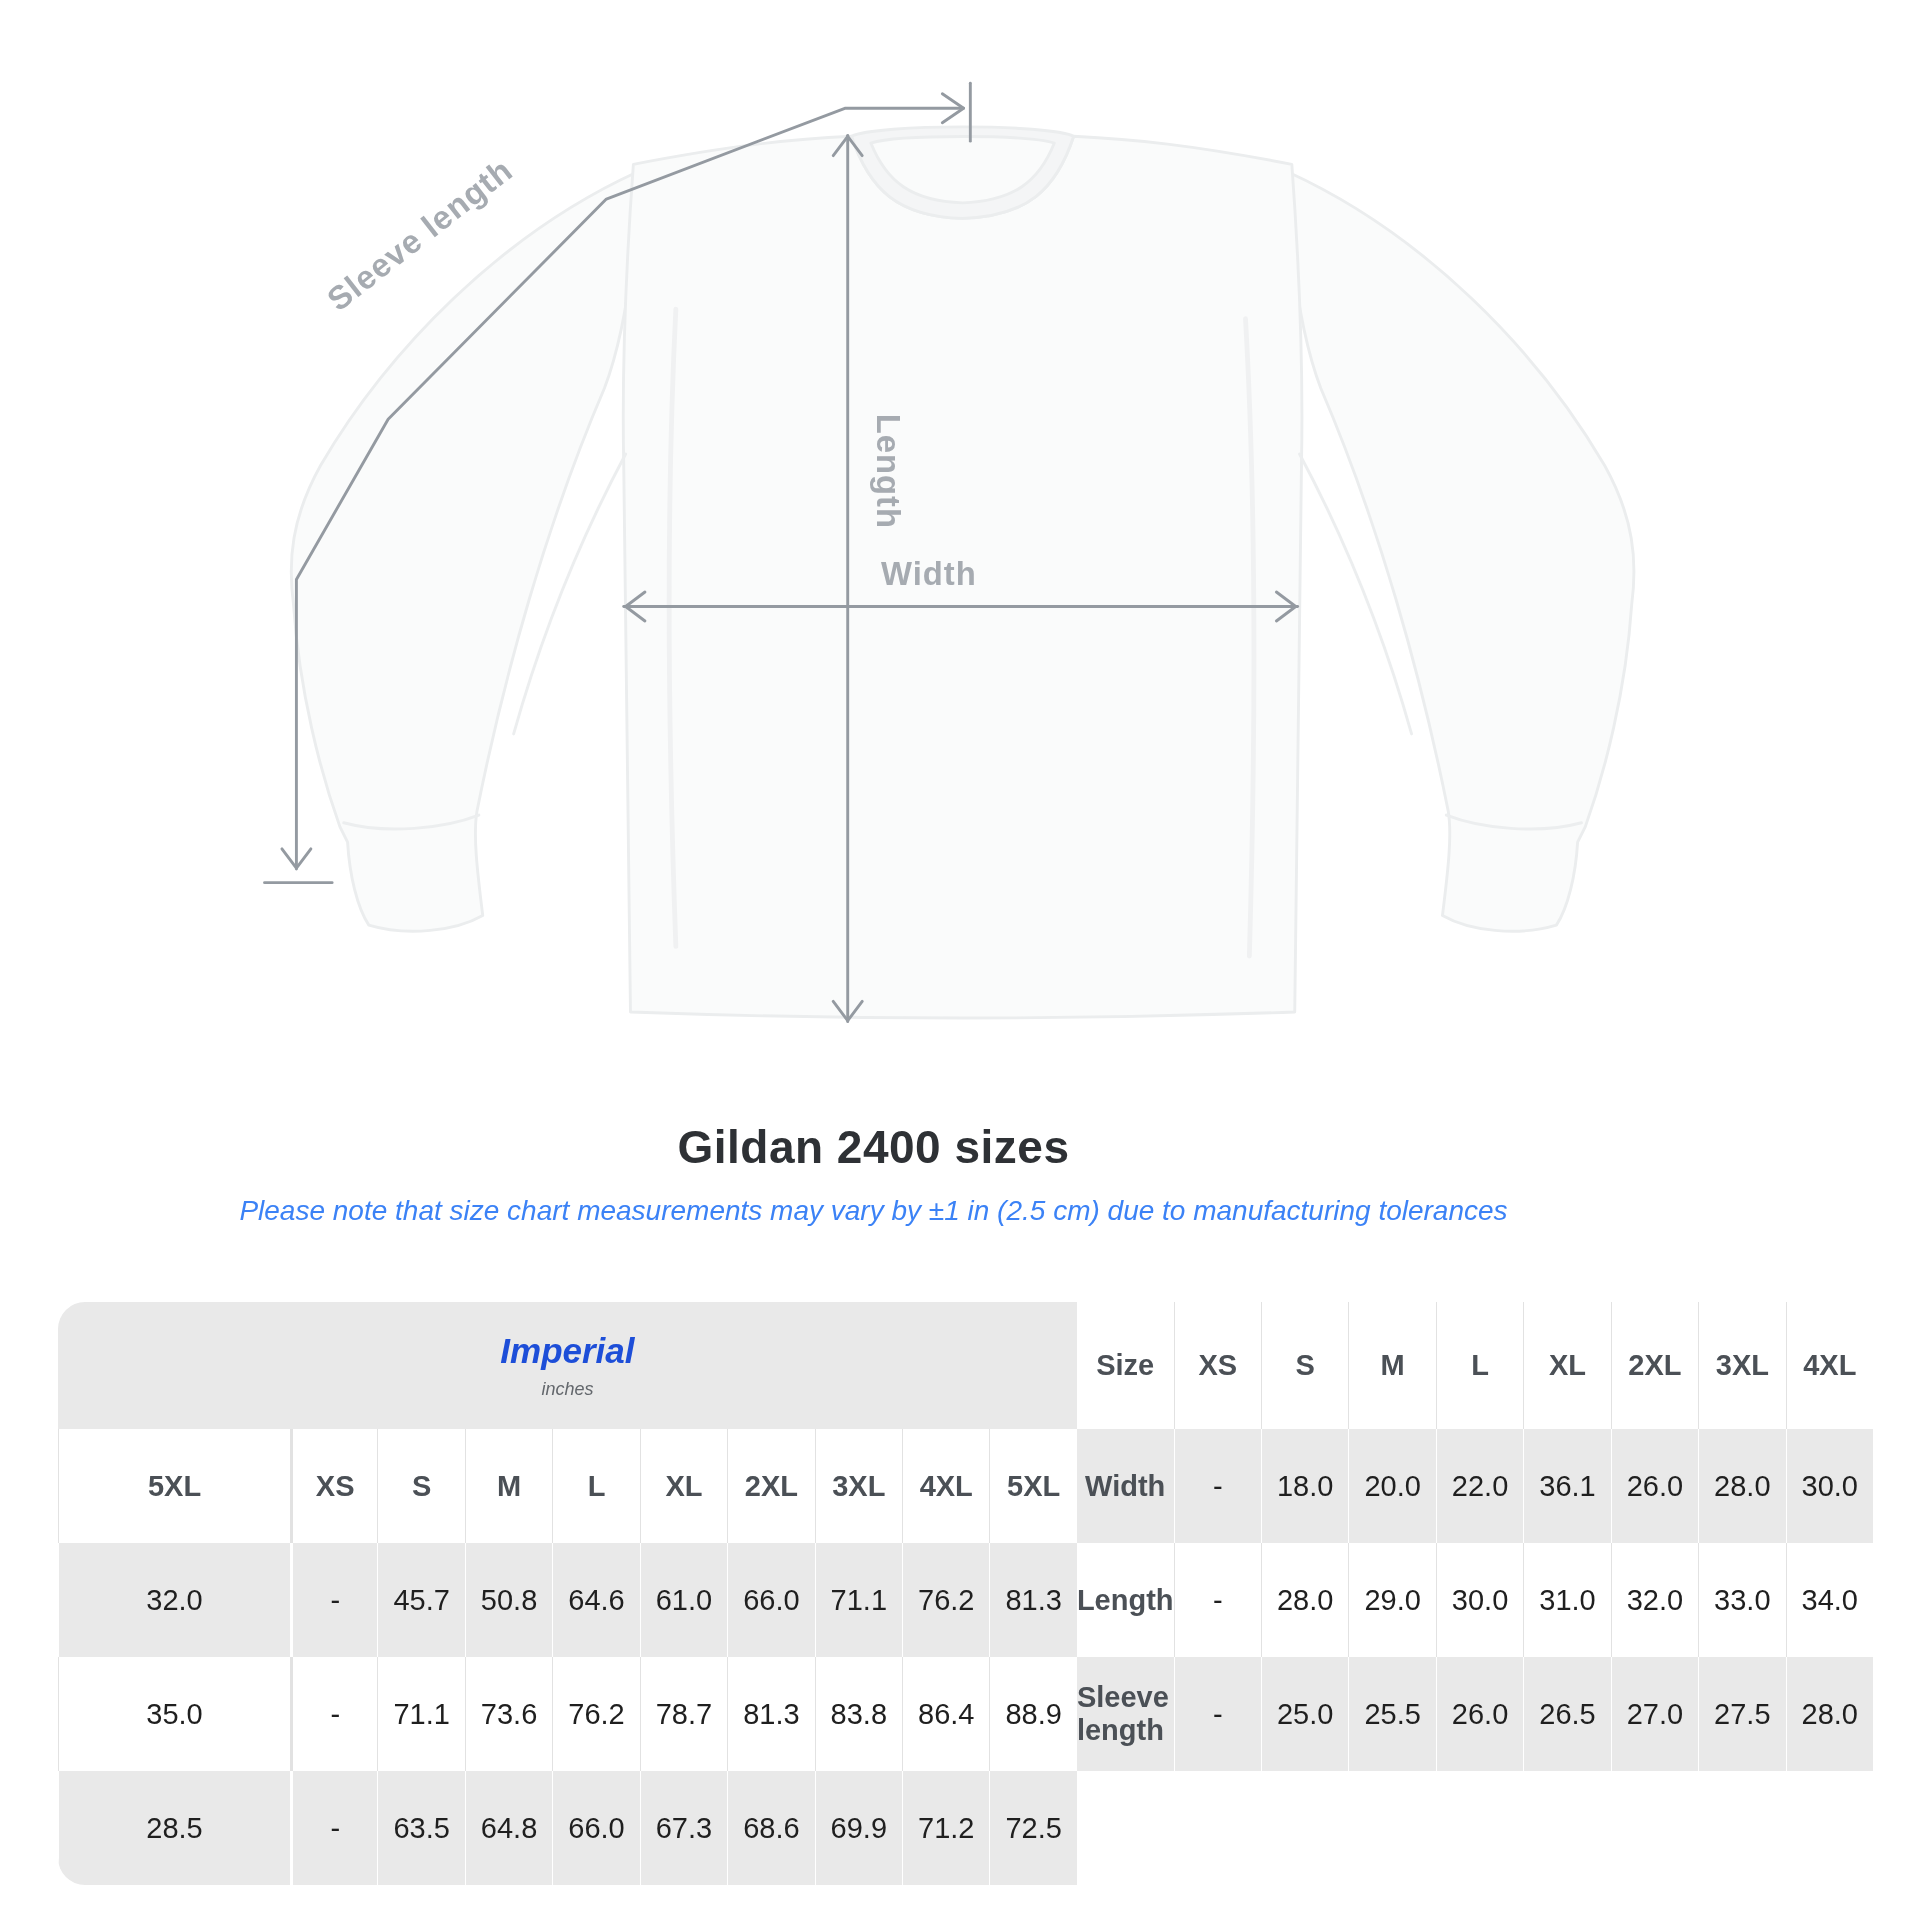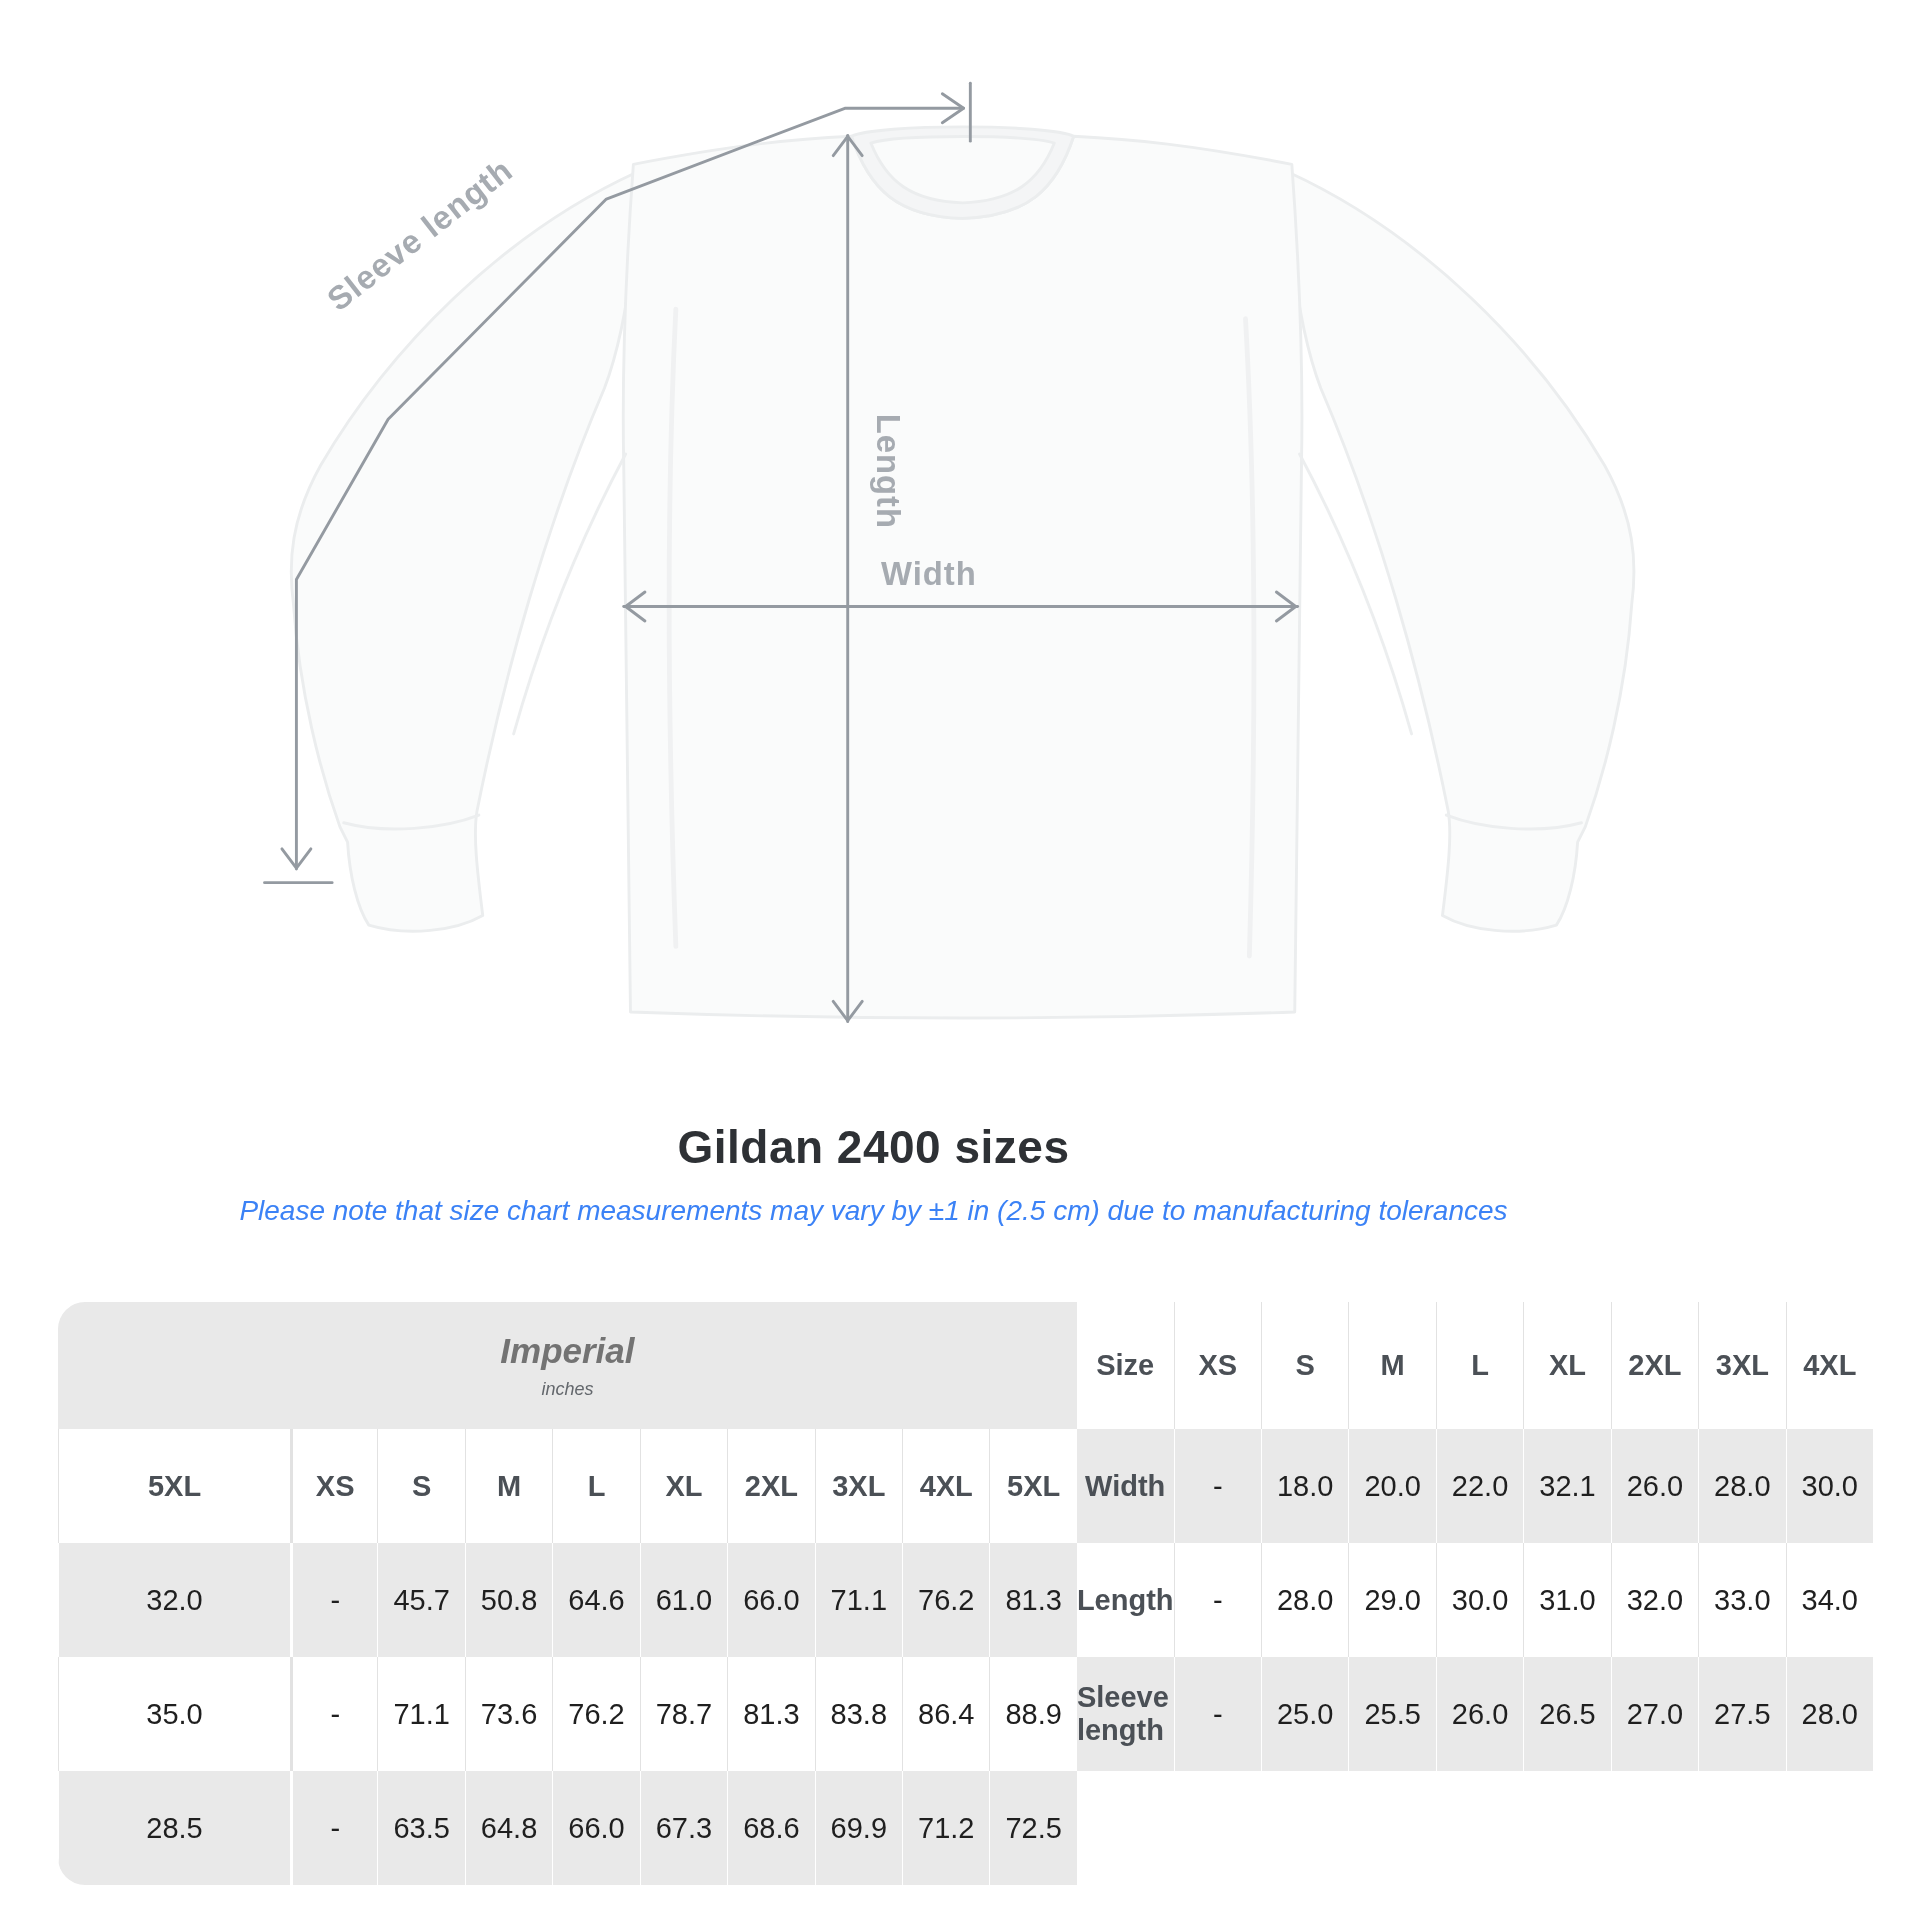--- a/index.html
+++ b/index.html
@@ -34,21 +34,21 @@
     position:absolute;top:1302px;left:58px;width:1815px;
     display:grid;
     grid-template-columns:232px repeat(18, 1fr);
     grid-template-rows:127px 114px 114px 114px 114px;
     border-radius:27px;overflow:hidden;background:#ffffff;
   }
   .band{
     background:#e9e9e9;display:flex;flex-direction:column;
     align-items:center;justify-content:center;
   }
-  .band-name{font-size:35px;font-weight:bold;font-style:italic;color:#737373;}
+  .band-name{font-size:35px;font-weight:bold;font-style:italic;color:#1d4ed8;}
   .band-unit{font-size:18px;font-style:italic;color:#63676c;margin-top:7.7px;}
   .cell{
     display:flex;align-items:center;justify-content:center;
     font-size:29px;color:#1f1f1f;background:#ffffff;
   }
   .cell.head{font-weight:bold;color:#4b5056;}
   .cell.rowlabel{font-weight:bold;color:#4b5056;}
   .cell.stripe{background:#e9e9e9;}
   
   .cell.sep{border-left:1.9px solid #e2e2e2;}
@@ -174,21 +174,21 @@
       <div class="cell head sep">XL</div>
       <div class="cell head sep">2XL</div>
       <div class="cell head sep">3XL</div>
       <div class="cell head sep">4XL</div>
       <div class="cell head sep">5XL</div>
       <div class="cell rowlabel stripe">Width</div>
       <div class="cell stripe sep">-</div>
       <div class="cell stripe sep">18.0</div>
       <div class="cell stripe sep">20.0</div>
       <div class="cell stripe sep">22.0</div>
-      <div class="cell stripe sep">32.1</div>
+      <div class="cell stripe sep">36.1</div>
       <div class="cell stripe sep">26.0</div>
       <div class="cell stripe sep">28.0</div>
       <div class="cell stripe sep">30.0</div>
       <div class="cell stripe sep">32.0</div>
       <div class="cell stripe sep-wide">-</div>
       <div class="cell stripe sep">45.7</div>
       <div class="cell stripe sep">50.8</div>
       <div class="cell stripe sep">64.6</div>
       <div class="cell stripe sep">61.0</div>
       <div class="cell stripe sep">66.0</div>

